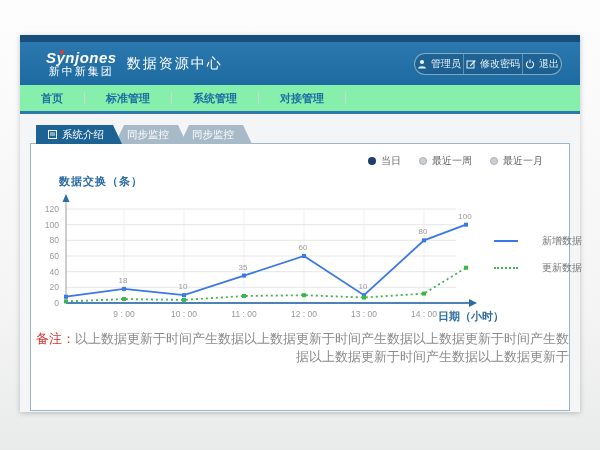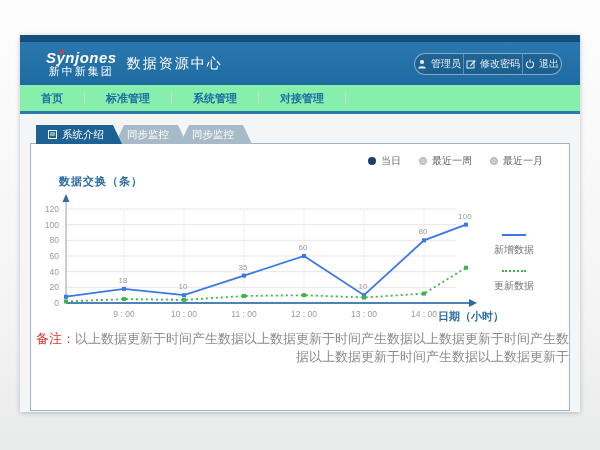--- a/index.html
+++ b/index.html
@@ -48,21 +48,21 @@
   .radio { display:flex; align-items:center; gap:5px; font-size:10px; color:#666; cursor:pointer; }
   .radio .dot { width:8px; height:8px; border-radius:50%; }
   .dot.selected { background:#1c3d6e; }
   .dot.unselected { background:#c9ced3; border:1px solid #a9b0b7; }
 
   .ylabel { position:absolute; left:28px; top:30px; color:#2b6ca3; font-size:11px; font-weight:bold; letter-spacing:1px; }
 
   #chart-svg { position:absolute; left:10px; top:45px; }
 
   .chart-legend { position:absolute; left:463px; top:90px; }
-  .legend-item { display:flex; align-items:center; gap:7px; margin-bottom:13px; font-size:10px; color:#777; white-space:nowrap;flex-direction:column; }
+  .legend-item { display:flex; align-items:center; gap:24px; margin-bottom:13px; font-size:10px; color:#777; white-space:nowrap; }
   .legend-swatch { width:24px; height:0; }
 
   .note { position:absolute; left:0; right:0; bottom:44px; text-align:right; font-size:13px; color:#8a8a8a; }
   .note .prefix { color:#d9322e; }
 </style>
 </head>
 <body>
 
 <div class="window">
   <div class="top-strip"></div>

